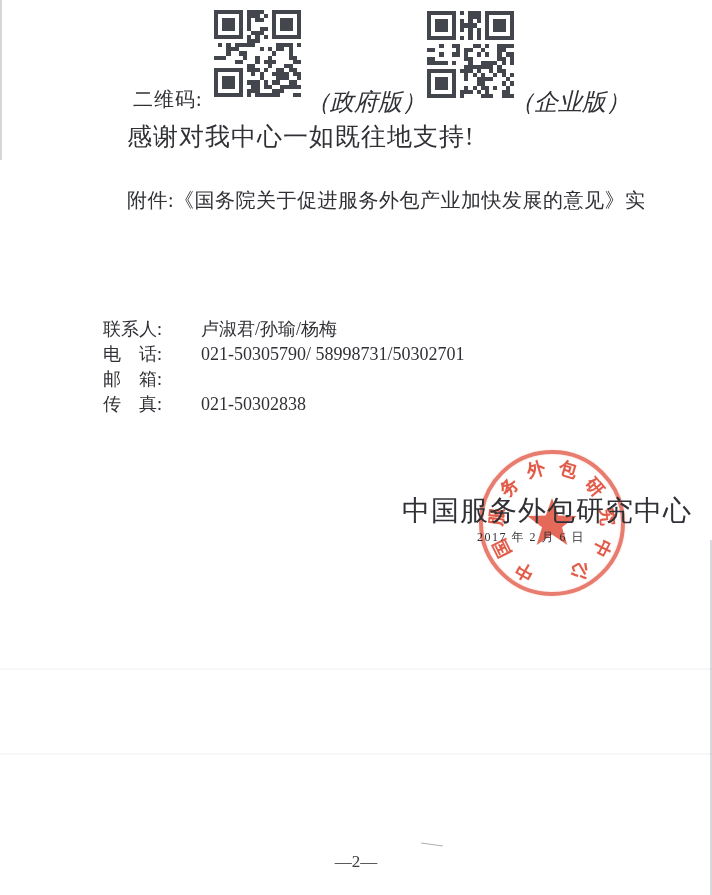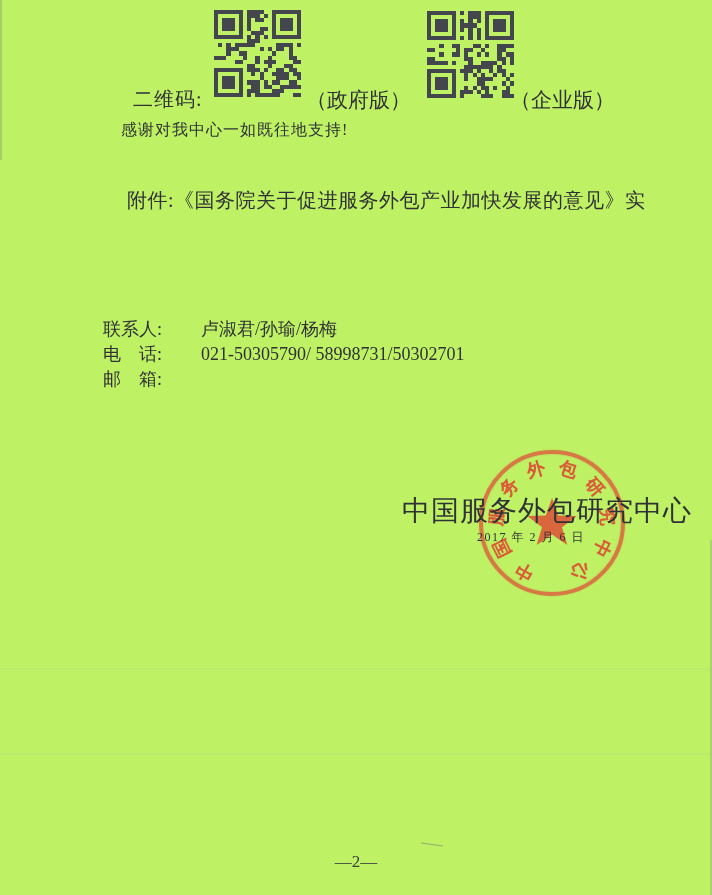--- a/index.html
+++ b/index.html
@@ -1,43 +1,43 @@
 <!DOCTYPE html>
 <html><head>
 <meta charset="utf-8">
 <style>
   html,body{margin:0;padding:0;background:#e9e9e9;}
   .page{
     position:relative;
     width:712px;height:895px;
-    background:#bef264;
+    background:#ffffff;
     font-family:"Liberation Serif","DejaVu Serif",serif;
     color:#303136;
     overflow:hidden;
   }
   
   .edge-left{position:absolute;left:0;top:0;width:2px;height:160px;background:rgba(120,122,130,.30);}
   .edge-right{position:absolute;right:0;top:540px;width:2px;height:355px;background:rgba(140,145,158,.35);}
   .streak{position:absolute;left:0;width:712px;height:2px;background:rgba(170,178,190,.10);}
   .streak.s1{top:668px;}
   .streak.s2{top:753px;}
   .footer-scratch{position:absolute;left:421px;top:844px;width:22px;height:1px;background:rgba(110,112,118,.55);transform:rotate(8deg);}
 
   .abs{position:absolute;}
 
   
   .qr-label{left:133px;top:86px;font-size:20px;letter-spacing:1px;}
   .qr-code{width:87px;height:87px;}
   .qr-gov{left:214px;top:10px;}
   .qr-ent{left:427px;top:11px;}
-  .qr-caption{top:86px;font-size:21px;}
+  .qr-caption{top:86px;font-size:24px;font-style:italic;}
   .cap-gov{left:306px;}
   .cap-ent{left:510px;}
 
-  .thanks{left:121px;top:120px;font-size:16px;letter-spacing:1px;white-space:nowrap;}
+  .thanks{left:127px;top:120px;font-size:25px;letter-spacing:1px;white-space:nowrap;}
 
   .attachment{left:97px;top:182px;width:520px;font-size:20px;line-height:36px;letter-spacing:.5px;text-align:right;}
   .attachment .l1{text-indent:30px;white-space:nowrap;}
   .attachment .l2{white-space:nowrap;}
 
   
   .contacts{left:103px;top:317px;font-size:18px;}
   .contact-row{display:flex;line-height:25px;white-space:nowrap;}
   .contact-label{width:63px;flex:0 0 63px;}
   .contact-value{padding-left:1px;margin-left:34px;}
@@ -525,20 +525,24 @@
       <span class="contact-label">联系人:</span>
       <span class="contact-value">卢淑君/孙瑜/杨梅</span>
     </div>
     <div class="contact-row">
       <span class="contact-label">电　话:</span>
       <span class="contact-value">021-50305790/ 58998731/50302701</span>
     </div>
     <div class="contact-row">
       <span class="contact-label">邮　箱:</span>
     </div>
+    <div class="contact-row">
+      <span class="contact-label">传　真:</span>
+      <span class="contact-value">021-50302838</span>
+    </div>
   </div>
 
   <div class="abs stamp">
     <div class="stamp-ring"></div>
     <svg class="stamp-star" width="50" height="48" viewBox="0 -2 50 48">
       <polygon points="25,-1 31.2,16.5 49.7,17 35,28.2 40.3,46 25,35.5 9.7,46 15,28.2 0.3,17 18.8,16.5" fill="rgba(222,72,52,0.82)"></polygon>
     </svg>
     <div>
         <span class="arc-char" style="transform: translate(-50%, -50%) rotate(-150deg) translateY(-56px);">中</span>
         <span class="arc-char" style="transform: translate(-50%, -50%) rotate(-116.667deg) translateY(-56px);">国</span>

